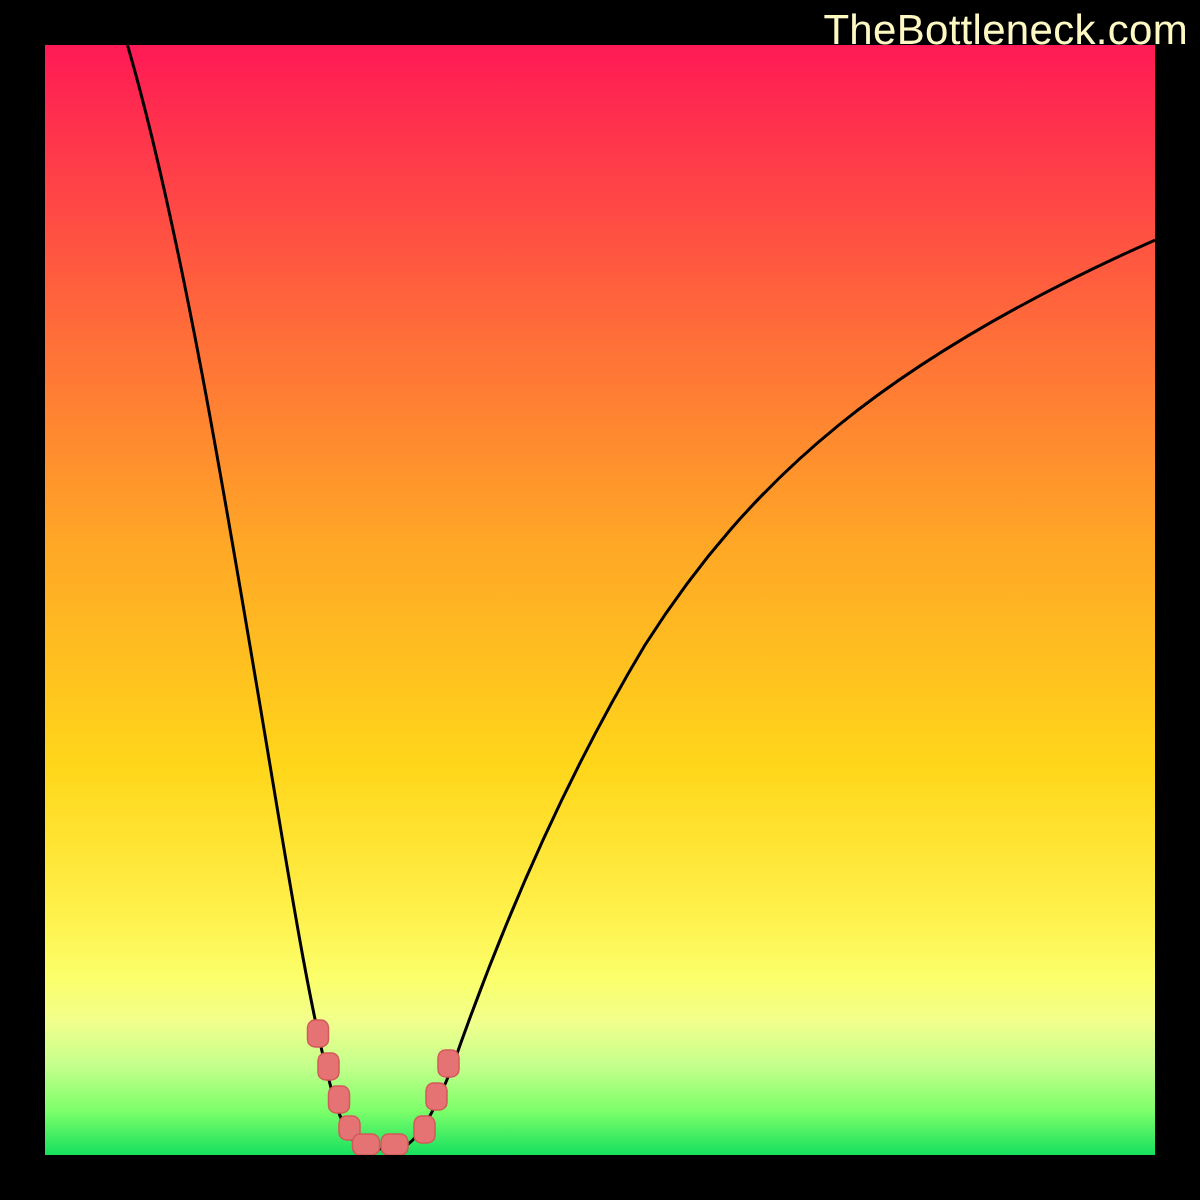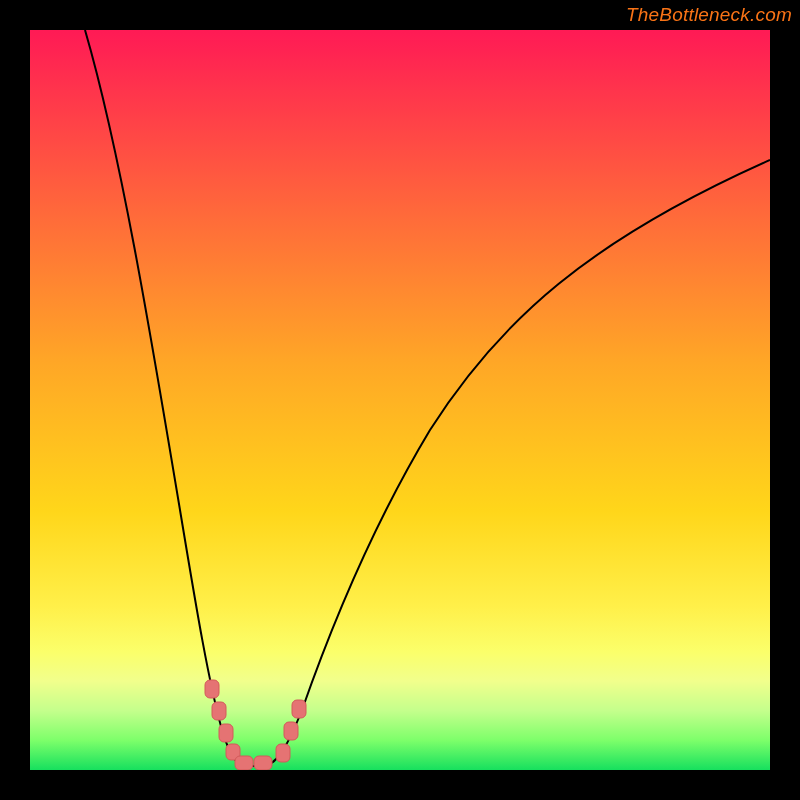--- a/index.html
+++ b/index.html
@@ -28,25 +28,24 @@
       #f1ff8c 88%,
       #c4ff8c 92%,
       #7dff6a 96%,
       #16e05e 100%
     );
   }
   .watermark {
     position: absolute;
     top: 4px;
     right: 8px;
-    font-size: 19px;
+    font-size: 28px;
     font-weight: 500;
-    color: #f97316;
+    color: #fef9c3;
     letter-spacing: 0.2px;
-    font-style: italic;
   }
   svg.curve {
     position: absolute;
     left: 0;
     top: 0;
     width: 740px;
     height: 740px;
   }
   .curve-path {
     fill: none;

